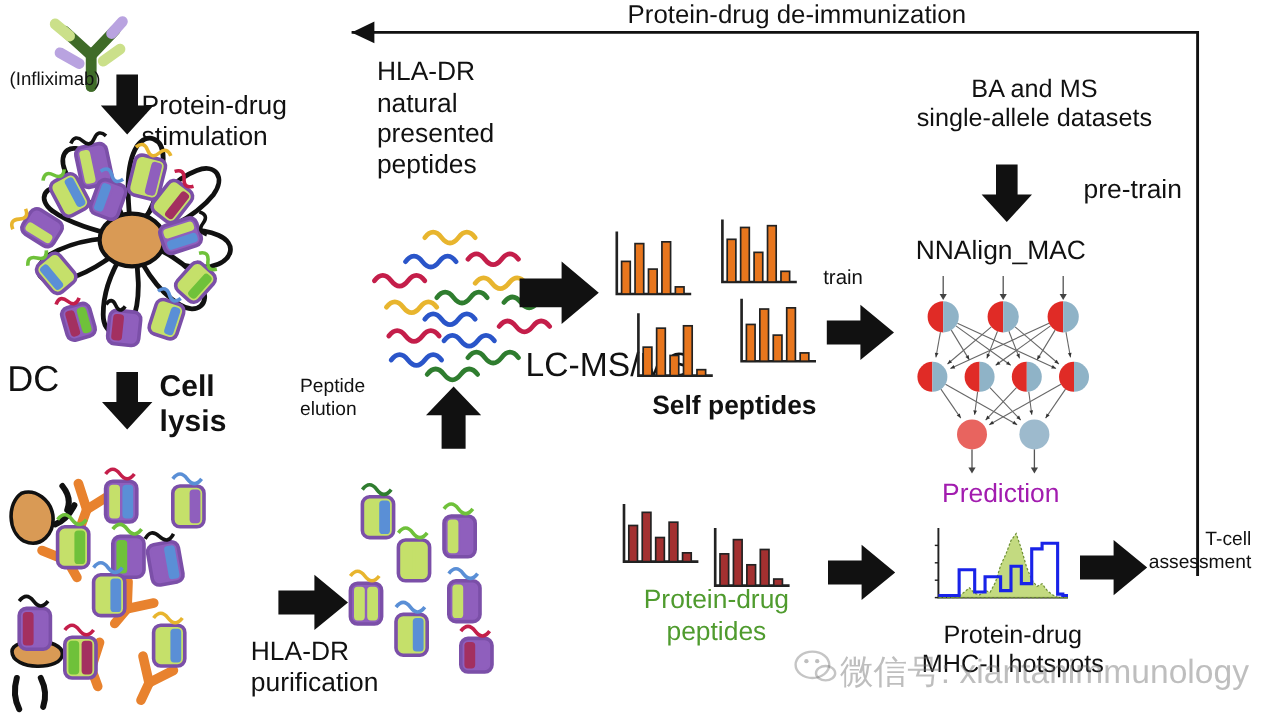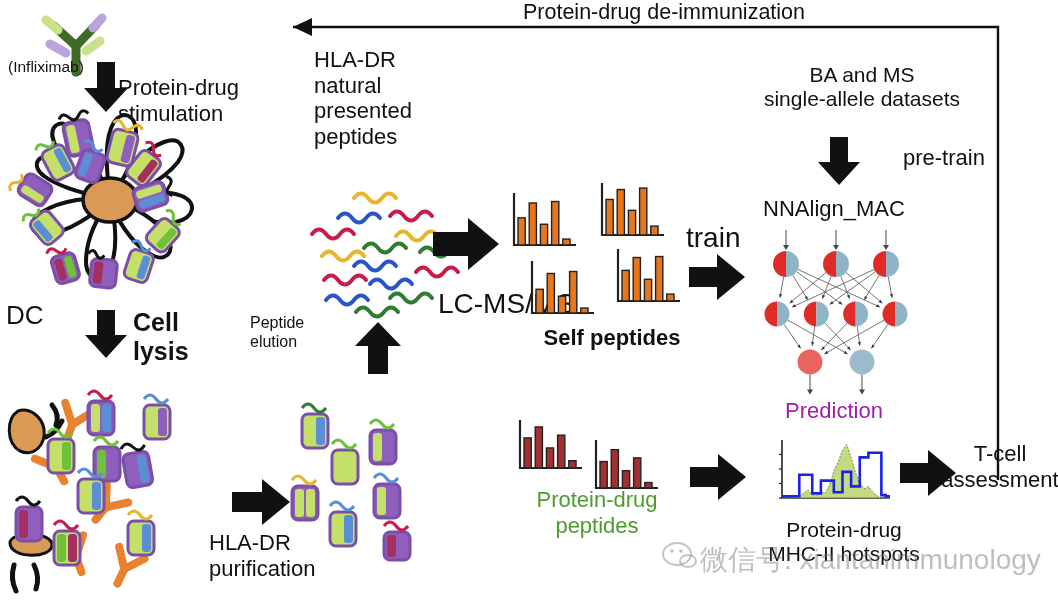--- a/index.html
+++ b/index.html
@@ -132,21 +132,21 @@
       </g>
       <g transform="translate(130,140) rotate(18)">
         <rect x="0" y="0" width="24" height="30" rx="6" fill="#c5e06a" stroke="#7b4fa8" stroke-width="3"></rect>
         <rect x="3" y="3" width="8" height="24" rx="3" fill="#c5e06a"></rect>
         <rect x="13" y="3" width="8" height="24" rx="3" fill="#5a8fd6"></rect>
         <path d="M-2 -5 q5 -7 10 0 q5 7 10 0" fill="none" stroke="#5a8fd6" stroke-width="3"></path>
       </g>
     </g>
   </svg>
 </div>
-<div class="txt" style="left:6px;top:300px;font-size:26px;">DC</div>
+<div class="txt" style="left:6px;top:300px;font-size:30px;">DC</div>
 
 <div class="abs" style="left:80px;top:310px;">
   <svg width="52" height="50" viewBox="0 0 52 50">
     <polygon points="17,0 35,0 35,25 47,25 26,48 5,25 17,25" fill="#111"></polygon>
   </svg>
 </div>
 <div class="txt" style="left:133px;top:308px;font-size:25px;white-space:pre;font-weight:bold;">Cell
 lysis</div>
 
 <div class="abs" style="left:0px;top:395px;">
@@ -377,21 +377,21 @@
         <rect x="4" y="21.372" width="7.225806451612903" height="30.628" fill="#e8761d" stroke="#222" stroke-width="1.4"></rect>
         <rect x="15.2" y="8.528000000000006" width="7.225806451612903" height="43.471999999999994" fill="#e8761d" stroke="#222" stroke-width="1.4"></rect>
         <rect x="26.4" y="30.264000000000003" width="7.225806451612903" height="21.735999999999997" fill="#e8761d" stroke="#222" stroke-width="1.4"></rect>
         <rect x="37.599999999999994" y="7.539999999999999" width="7.225806451612903" height="44.46" fill="#e8761d" stroke="#222" stroke-width="1.4"></rect>
         <rect x="48.8" y="45.084" width="7.225806451612903" height="6.916" fill="#e8761d" stroke="#222" stroke-width="1.4"></rect>
       </g>
     </svg>
 </div>
 <div class="txt ctr" style="left:612px;top:325px;font-size:22px;font-weight:bold;">Self peptides</div>
 
-<div class="txt" style="left:686px;top:222px;font-size:28px;">train</div>
+<div class="txt" style="left:686px;top:222px;font-size:17px;">train</div>
 <div class="abs" style="left:689px;top:252px;">
   <svg width="58" height="50" viewBox="0 0 58 50">
     <polygon points="0,15 28,15 28,2 56,25 28,48 28,35 0,35" fill="#111"></polygon>
   </svg>
 </div>
 
 <div class="txt ctr" style="left:862px;top:63px;font-size:21px;white-space:pre;text-align:center;">BA and MS
 single-allele datasets</div>
 <div class="abs" style="left:813px;top:137px;">
   <svg width="52" height="50" viewBox="0 0 52 50">
@@ -534,21 +534,21 @@
     </svg>
 </div>
 <div class="txt ctr" style="left:844px;top:518px;font-size:21px;white-space:pre;text-align:center;">Protein-drug
 MHC-II hotspots</div>
 
 <div class="abs" style="left:900px;top:448px;">
   <svg width="58" height="50" viewBox="0 0 58 50">
     <polygon points="0,15 28,15 28,2 56,25 28,48 28,35 0,35" fill="#111"></polygon>
   </svg>
 </div>
-<div class="txt ctr" style="left:1000px;top:441px;font-size:22px;white-space:pre;text-align:center;">T-cell
+<div class="txt ctr" style="left:1000px;top:441px;font-size:16px;white-space:pre;text-align:right;">T-cell
 assessment</div>
 
 <div class="txt" style="left:700px;top:534px;font-size:28px;color:rgba(110,110,110,0.45);margin-top:10px;">微信号: xiantanimmunology</div>
 <div class="abs" style="left:662px;top:540px;">
   <svg width="36" height="32" viewBox="0 0 36 32">
     <ellipse cx="15" cy="14" rx="14" ry="11" fill="none" stroke="rgba(110,110,110,0.4)" stroke-width="2"></ellipse>
     <circle cx="10" cy="11" r="1.8" fill="rgba(110,110,110,0.45)"></circle>
     <circle cx="19" cy="11" r="1.8" fill="rgba(110,110,110,0.45)"></circle>
     <ellipse cx="26" cy="21" rx="8" ry="6" fill="none" stroke="rgba(110,110,110,0.4)" stroke-width="2"></ellipse>
   </svg>

